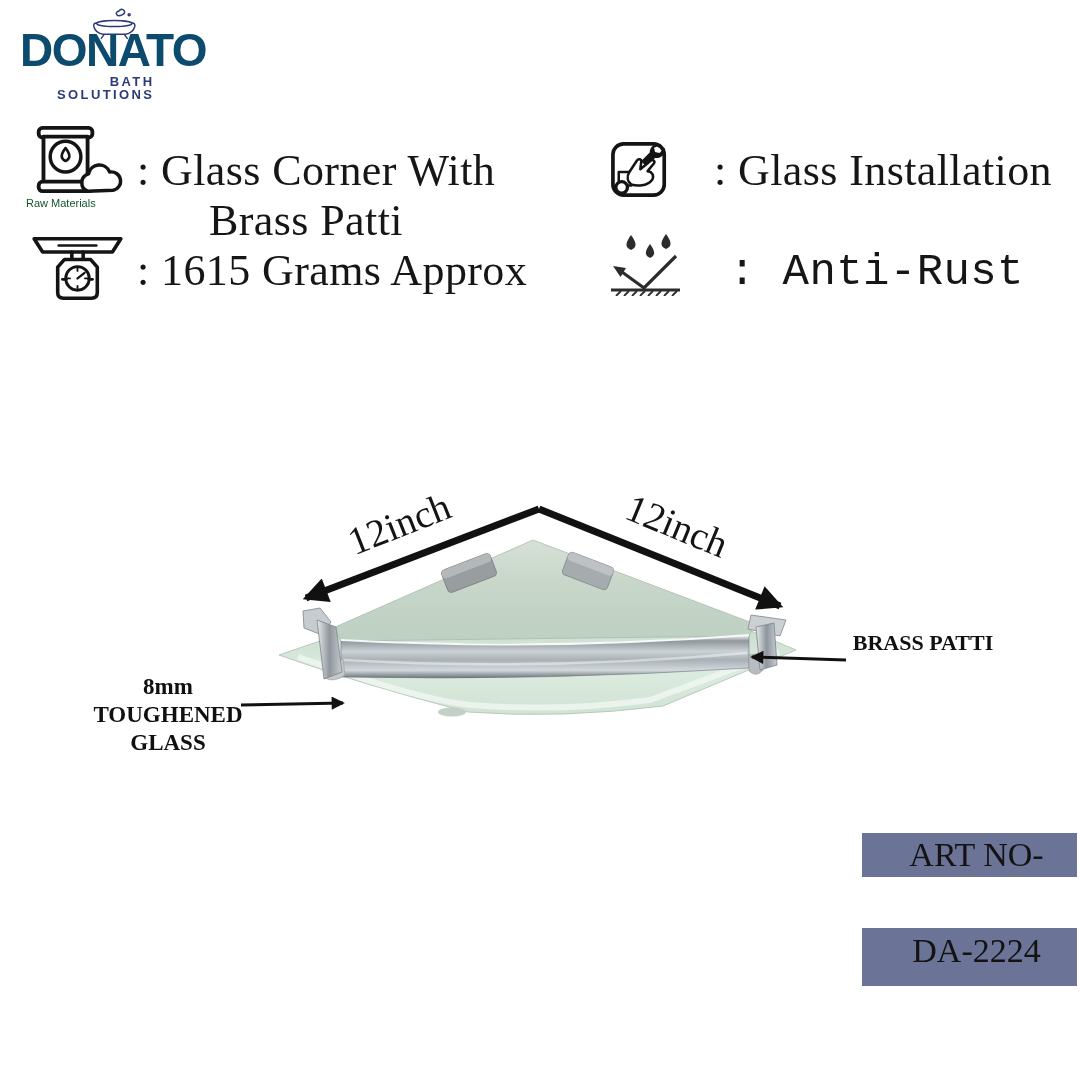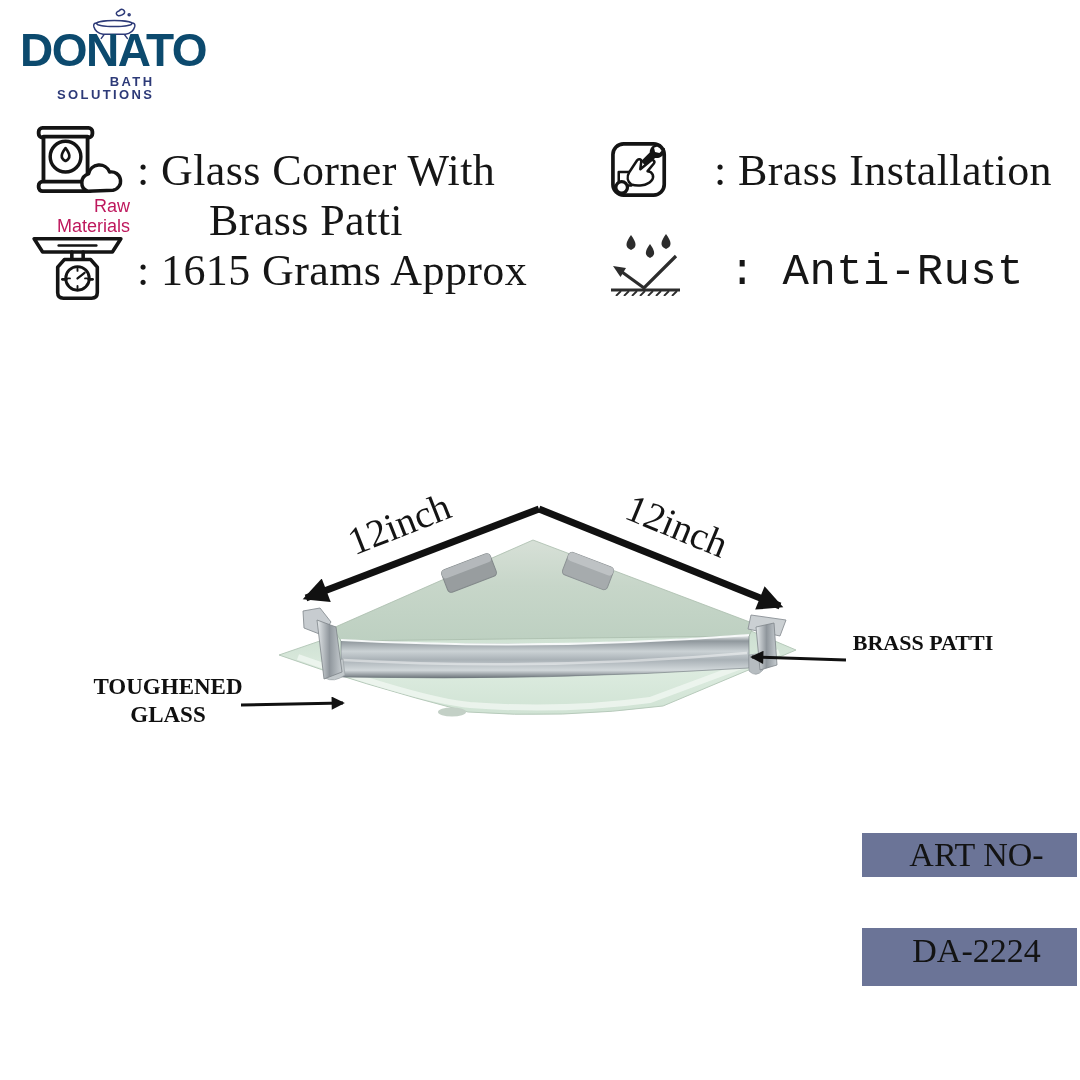--- a/index.html
+++ b/index.html
@@ -22,22 +22,22 @@
   }
 
   
   .feat{font-size:44px;letter-spacing:0.4px;white-space:nowrap;line-height:1;color:#161616;}
   #feat-l1{left:137px;top:149px;}
   #feat-l2{left:137px;top:199px;width:338px;text-align:center;}
   #feat-l3{left:137px;top:249px;}
   #feat-r1{left:714px;top:149px;}
   #feat-r2{left:729px;top:250px;font-family:Liberation Mono, monospace;}
   #raw-caption{
-    left:26px;top:197px;width:104px;text-align:right;
-    font-family:"Liberation Sans", sans-serif;font-size:18px;color:#be185d;line-height:1.1;
+    left:26px;top:197px;width:104px;text-align:left;
+    font-family:"Liberation Sans", sans-serif;font-size:11px;color:#14532d;line-height:1.1;
   }
 
   
   .callout{font-weight:bold;color:#101010;text-align:center;}
   #glass-label{left:68px;top:673px;width:200px;font-size:23px;line-height:28px;}
   #patti-label{left:842px;top:627px;width:162px;font-size:22px;line-height:32px;}
 
   
   .art-box{
     left:862px;width:215px;background:#6b7497;
@@ -120,21 +120,21 @@
   <line x1="3" y1="58" x2="72" y2="58" stroke="#2c2c2c" stroke-width="3"></line>
   <path d="M8,64 l5,-5 M16,64 l5,-5 M24,64 l5,-5 M32,64 l5,-5 M40,64 l5,-5 M48,64 l5,-5 M56,64 l5,-5 M64,64 l5,-5" stroke="#2c2c2c" stroke-width="1.8"></path>
 </svg>
 
 <div id="raw-caption" class="abs">Raw Materials</div>
 
 <div id="feat-l1" class="abs feat">: Glass Corner With</div>
 <div id="feat-l2" class="abs feat">Brass Patti</div>
 <div id="feat-l3" class="abs feat">: 1615 Grams Approx</div>
 
-<div id="feat-r1" class="abs feat">: Brass Installation</div>
+<div id="feat-r1" class="abs feat">: Glass Installation</div>
 <div id="feat-r2" class="abs feat">: Anti-Rust</div>
 
 <svg id="product-svg" class="abs" width="1080" height="1080" viewBox="0 0 1080 1080">
   <defs>
     <linearGradient id="gTop" x1="0" y1="0" x2="0" y2="1">
       <stop offset="0" stop-color="#d7e0d7"></stop>
       <stop offset="0.45" stop-color="#c7d6c9"></stop>
       <stop offset="1" stop-color="#bdd0c1"></stop>
     </linearGradient>
     <linearGradient id="gBottom" x1="0" y1="0" x2="0" y2="1">
@@ -202,20 +202,21 @@
     <path d="M539,509 L780,606" marker-end="url(#mBig)"></path>
   </g>
   <text x="404" y="536" text-anchor="middle" font-size="39" fill="#141414" font-family="Liberation Serif, serif" transform="rotate(-21.5 404 536)">12inch</text>
   <text x="672" y="538" text-anchor="middle" font-size="39" fill="#141414" font-family="Liberation Serif, serif" transform="rotate(22.5 672 538)">12inch</text>
 
   <path d="M241,705 L343,703" stroke="#111" stroke-width="3" marker-end="url(#mSmall)"></path>
   <path d="M846,660 L752,657" stroke="#111" stroke-width="3" marker-end="url(#mSmall)"></path>
 </svg>
 
 <div id="glass-label" class="abs callout">
+  <div>8mm</div>
   <div>TOUGHENED</div>
   <div>GLASS</div>
 </div>
 
 <div id="patti-label" class="abs callout">
   <div>BRASS PATTI</div>
 </div>
 
 <div id="art-box-label" class="abs art-box">
   <span>ART NO-</span>

